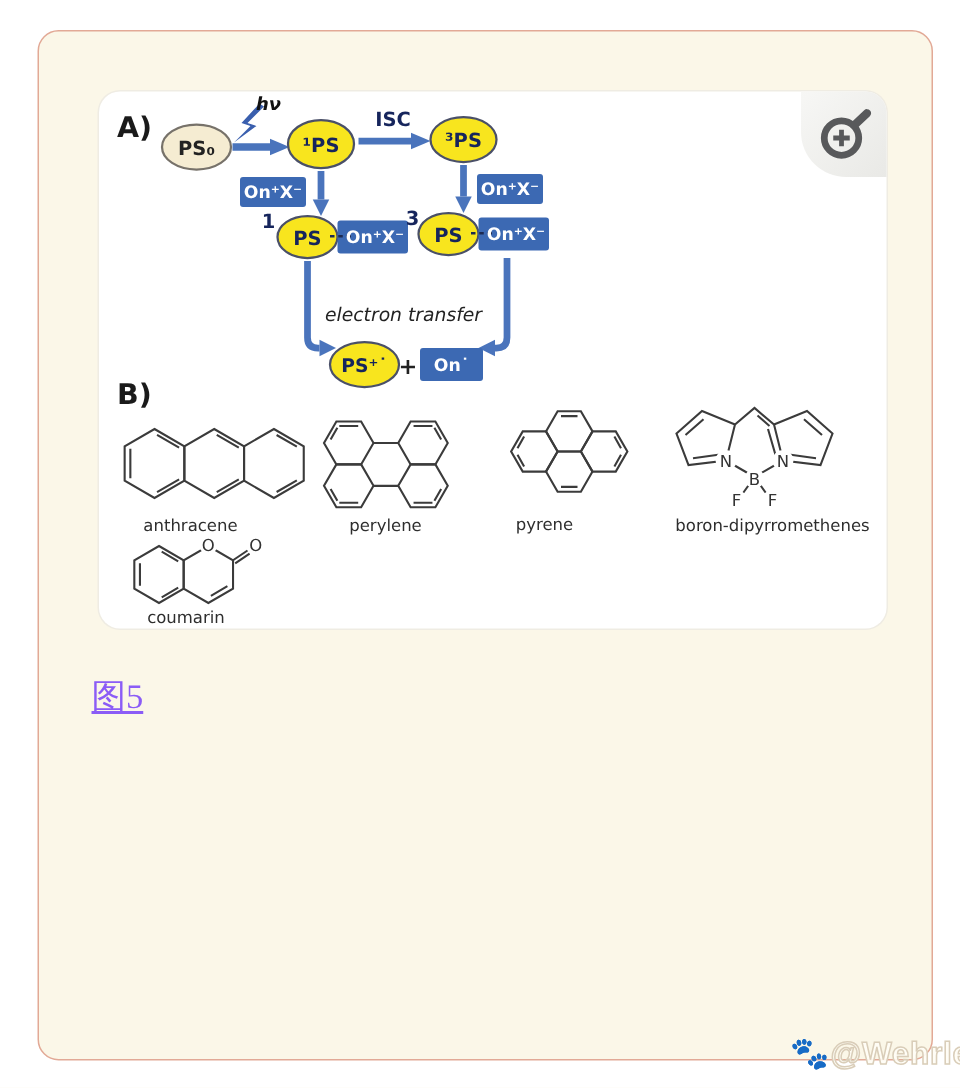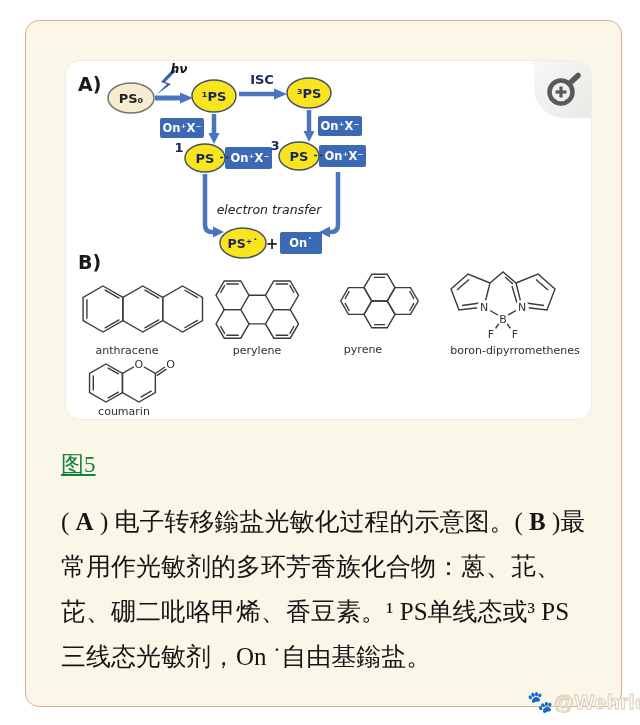--- a/index.html
+++ b/index.html
@@ -6,21 +6,21 @@
   html,body { width:640px; height:725px; background:#ffffff; overflow:hidden; position:relative;
               font-family:"Liberation Sans","DejaVu Sans",sans-serif; }
   .card { position:absolute; left:25px; top:20px; width:597px; height:687px;
           background:#fbf7e8; border:1px solid #e2a996; border-radius:14px; }
   .figure-panel { position:absolute; left:40px; top:40px; width:525px; height:358px;
                   background:#ffffff; border-radius:14px; box-shadow:0 0 0 1px #efece3; }
   .zoom-badge { position:absolute; right:0; top:0; width:57px; height:57px;
                 background:linear-gradient(135deg,#f7f7f5 0%,#e9e9e6 100%);
                 border-radius:0 14px 0 30px; display:flex; align-items:center; justify-content:center;
                 cursor:pointer; }
-  .fig-link { position:absolute; left:35px; top:428px; font-size:23px; color:#15803d;
+  .fig-link { position:absolute; left:35px; top:428px; font-size:23px; color:#8b5cf6;
               text-decoration:underline; font-family:"Liberation Serif","DejaVu Serif",serif; cursor:pointer; }
   .caption { position:absolute; left:35px; top:478px; width:528px; font-size:25px; line-height:45px;
              color:#141414; font-family:"Liberation Serif","DejaVu Serif",serif; }
   .caption .b { font-weight:bold; }
   .watermark { position:absolute; left:527px; top:690px; font-size:21px; font-weight:bold;
                color:rgba(255,253,245,0.92); -webkit-text-stroke:1px #d9cdb8;
                letter-spacing:0.5px; white-space:nowrap; }
   svg text { font-family:"DejaVu Sans","Liberation Sans",sans-serif; }
   .mol-label { font-size:11px; fill:#2e2e2e; }
   .navy-bold { font-weight:bold; fill:#16255c; }
@@ -169,16 +169,15 @@
         <circle cx="20" cy="24" r="11.5" fill="none" stroke="#58595b" stroke-width="4.5"></circle>
         <line x1="20" y1="18.5" x2="20" y2="29.5" stroke="#58595b" stroke-width="3.2"></line>
         <line x1="14.5" y1="24" x2="25.5" y2="24" stroke="#58595b" stroke-width="3.2"></line>
         <line x1="28.5" y1="15.5" x2="37" y2="7.5" stroke="#58595b" stroke-width="5.5" stroke-linecap="round"></line>
       </svg>
     </div>
   </div>
 
   <a class="fig-link">图5</a>
 
-  <p class="caption"><span>( </span><span class="b">A</span><span> ) 电子转移鎓盐光敏化过程的示意图。( </span><span class="b">B</span><span> )最常用作光敏剂的多环芳香族化合物：蒽、苝、芘、硼二吡咯甲烯、香豆素。¹ PS单线态或³ PS三线态光敏剂，On ˙自由基鎓盐。</span></p>
 </div>
 
 <div class="watermark">🐾@Wehrle</div>
 
 </body></html>

